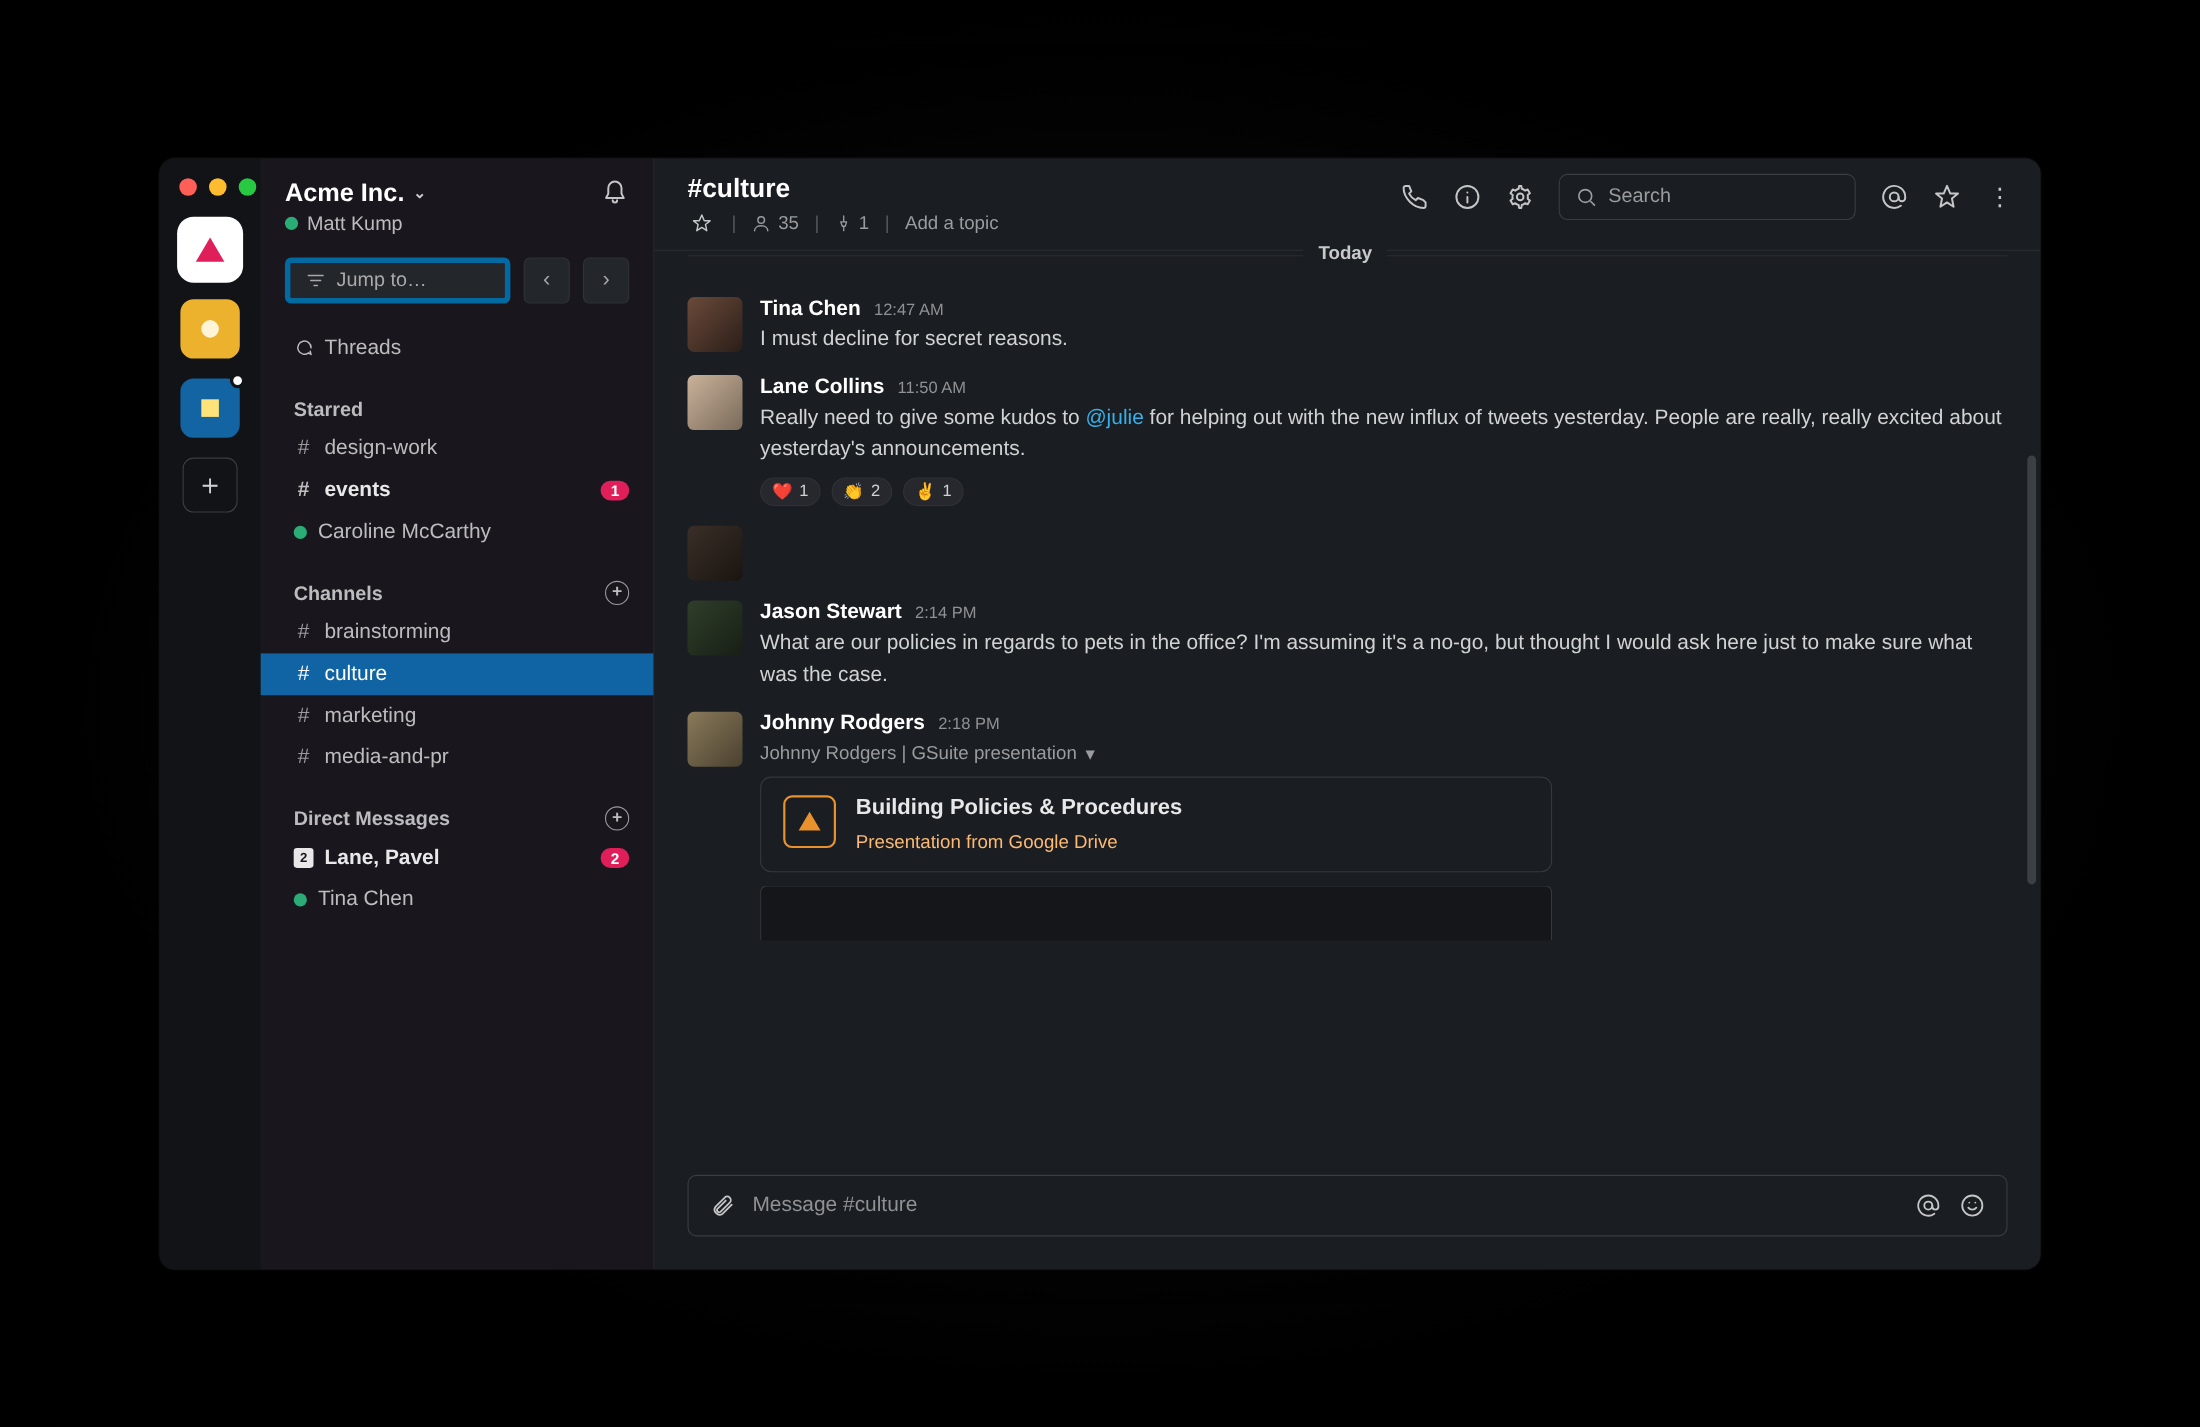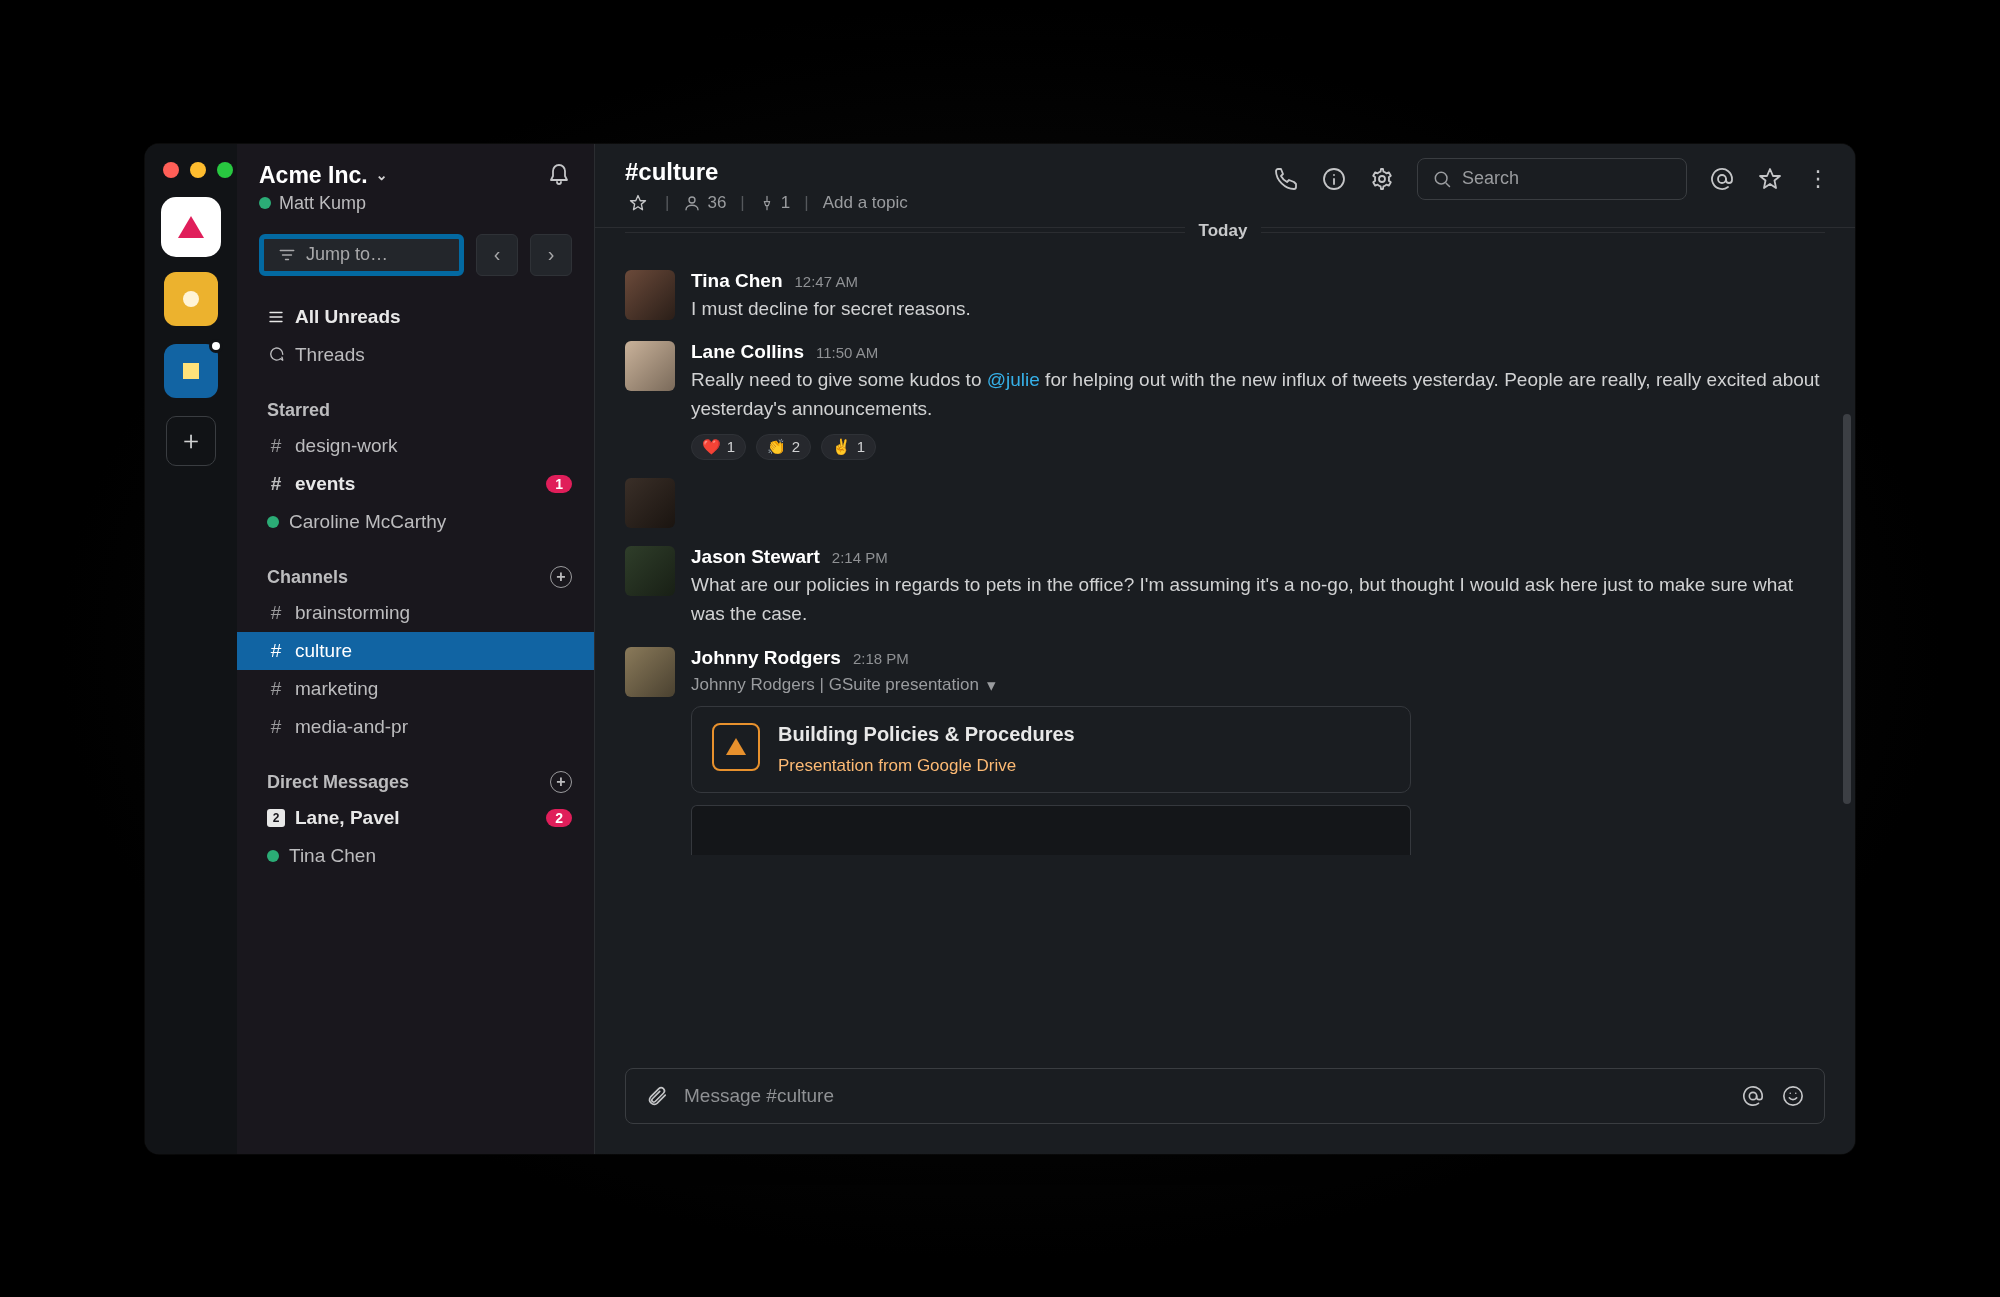--- a/index.html
+++ b/index.html
@@ -201,26 +201,20 @@
           <svg class="stroke-icon" width="18" height="18" viewBox="0 0 24 24">
               <path d="M3 6h18M6 12h12M10 18h4"></path>
             </svg>
           <span>Jump to…</span>
         </div>
         <div class="navbtn">‹</div>
         <div class="navbtn">›</div>
       </div>
 
       <div class="sb-section">
-        <div class="sb-row bold">
-          <svg class="stroke-icon" width="18" height="18" viewBox="0 0 24 24">
-              <path d="M4 6h16M4 12h16M4 18h16"></path>
-            </svg>
-          <span>All Unreads</span>
-        </div>
         <div class="sb-row">
           <svg class="stroke-icon" width="18" height="18" viewBox="0 0 24 24">
               <path d="M21 11a8 8 0 1 0-3 6l3 2-1-4"></path>
             </svg>
           <span>Threads</span>
         </div>
       </div>
 
       <div class="sb-section">
         <div class="sb-row small-heading sep-title">
@@ -290,21 +284,21 @@
               <svg class="stroke-icon" width="18" height="18" viewBox="0 0 24 24">
                   <path d="M12 2l3 7h7l-5.5 4.5L18 21l-6-4-6 4 1.5-7.5L2 9h7z"></path>
                 </svg>
             </span>
             <span class="sep">|</span>
             <span style="display:flex;align-items:center;gap:6px;">
               <svg class="stroke-icon" width="18" height="18" viewBox="0 0 24 24">
                   <circle cx="12" cy="8" r="4"></circle>
                   <path d="M4 21c0-4 4-6 8-6s8 2 8 6"></path>
                 </svg>
-              <span>36</span>
+              <span>35</span>
             </span>
             <span class="sep">|</span>
             <span style="display:flex;align-items:center;gap:6px;">
               <svg class="stroke-icon" width="16" height="16" viewBox="0 0 24 24">
                   <path d="M12 2v8M8 10h8l-2 6H10zM12 16v6"></path>
                 </svg>
               <span>1</span>
             </span>
             <span class="sep">|</span>
             <span>Add a topic</span>

